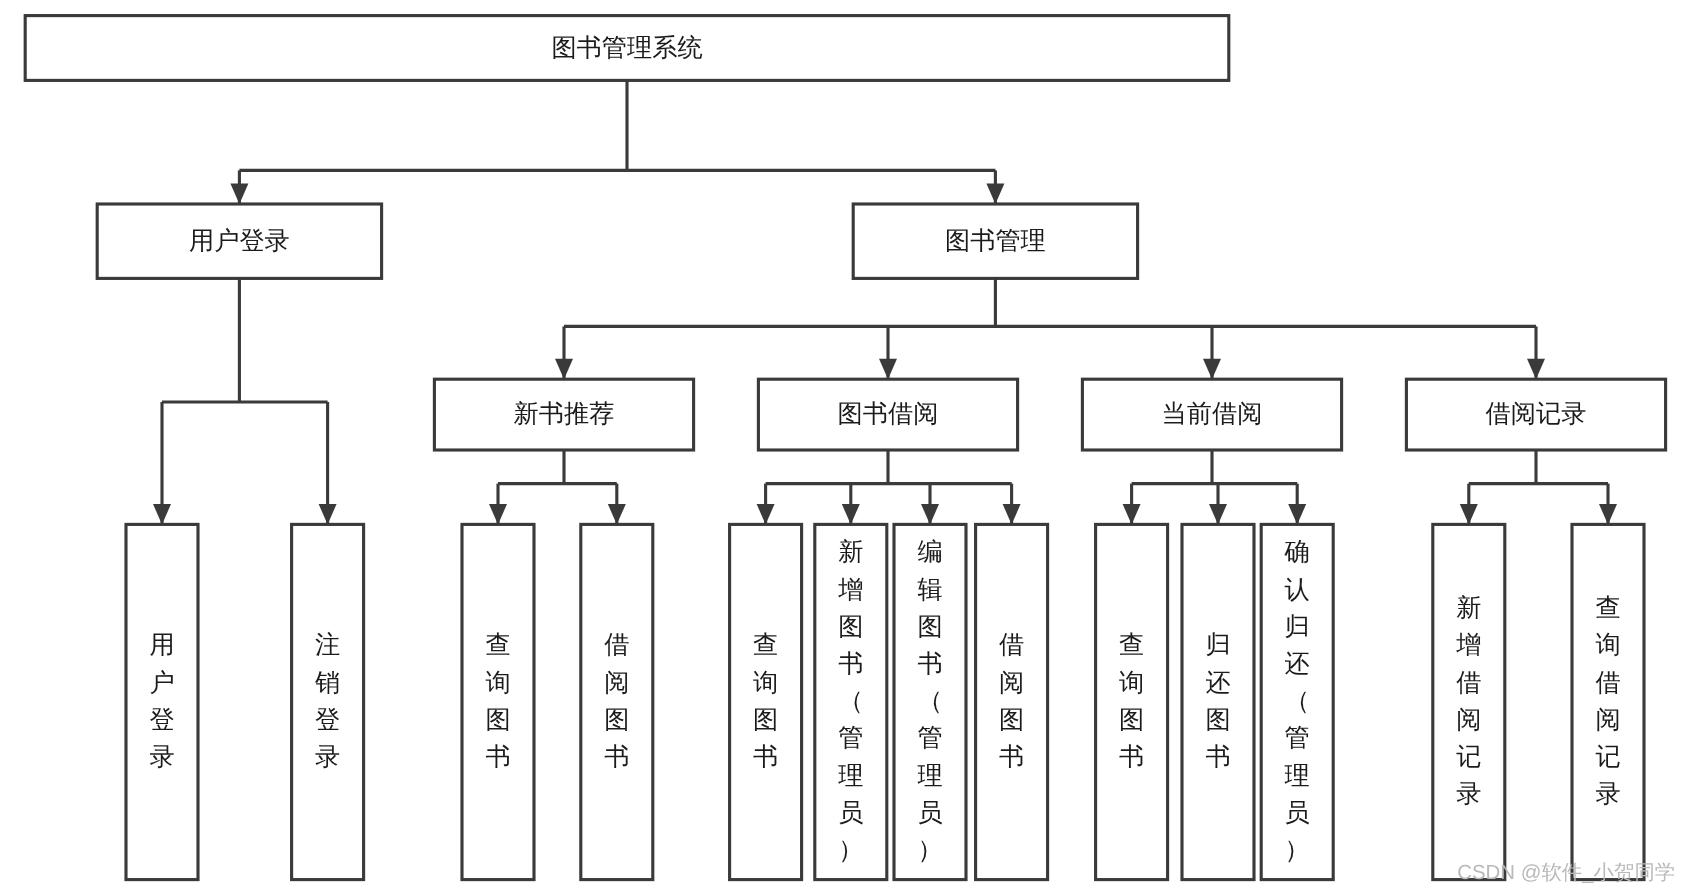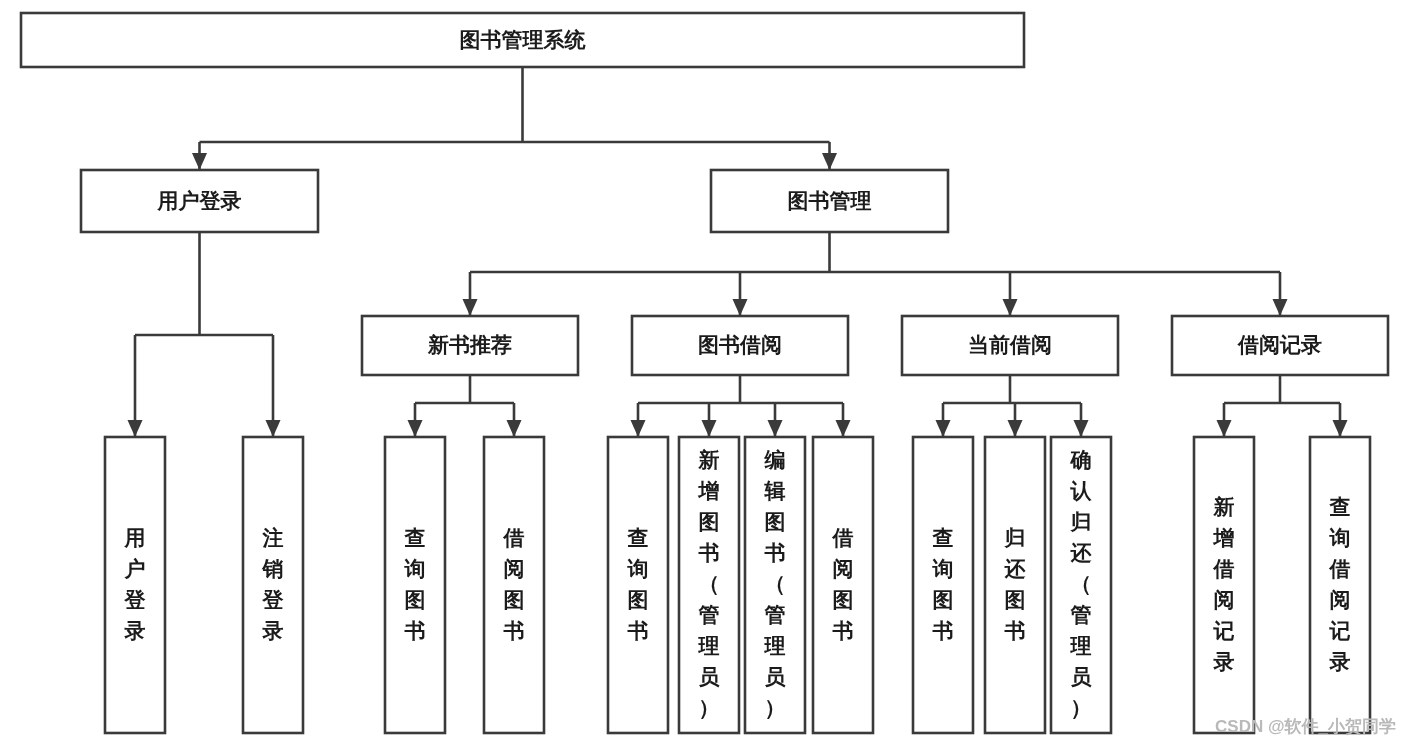--- a/index.html
+++ b/index.html
@@ -10,21 +10,20 @@
   }
   body {
     font-family: "Liberation Sans", "DejaVu Sans", sans-serif;
   }
   #diagram-root {
     position: relative;
     width: 1405px;
     height: 747px;
     background: #ffffff;
     overflow: hidden;
-    font-weight: bold;
   }
   svg.diagram-canvas {
     position: absolute;
     top: 0;
     left: 0;
     width: 1405px;
     height: 747px;
     display: block;
   }
   .node-box {

